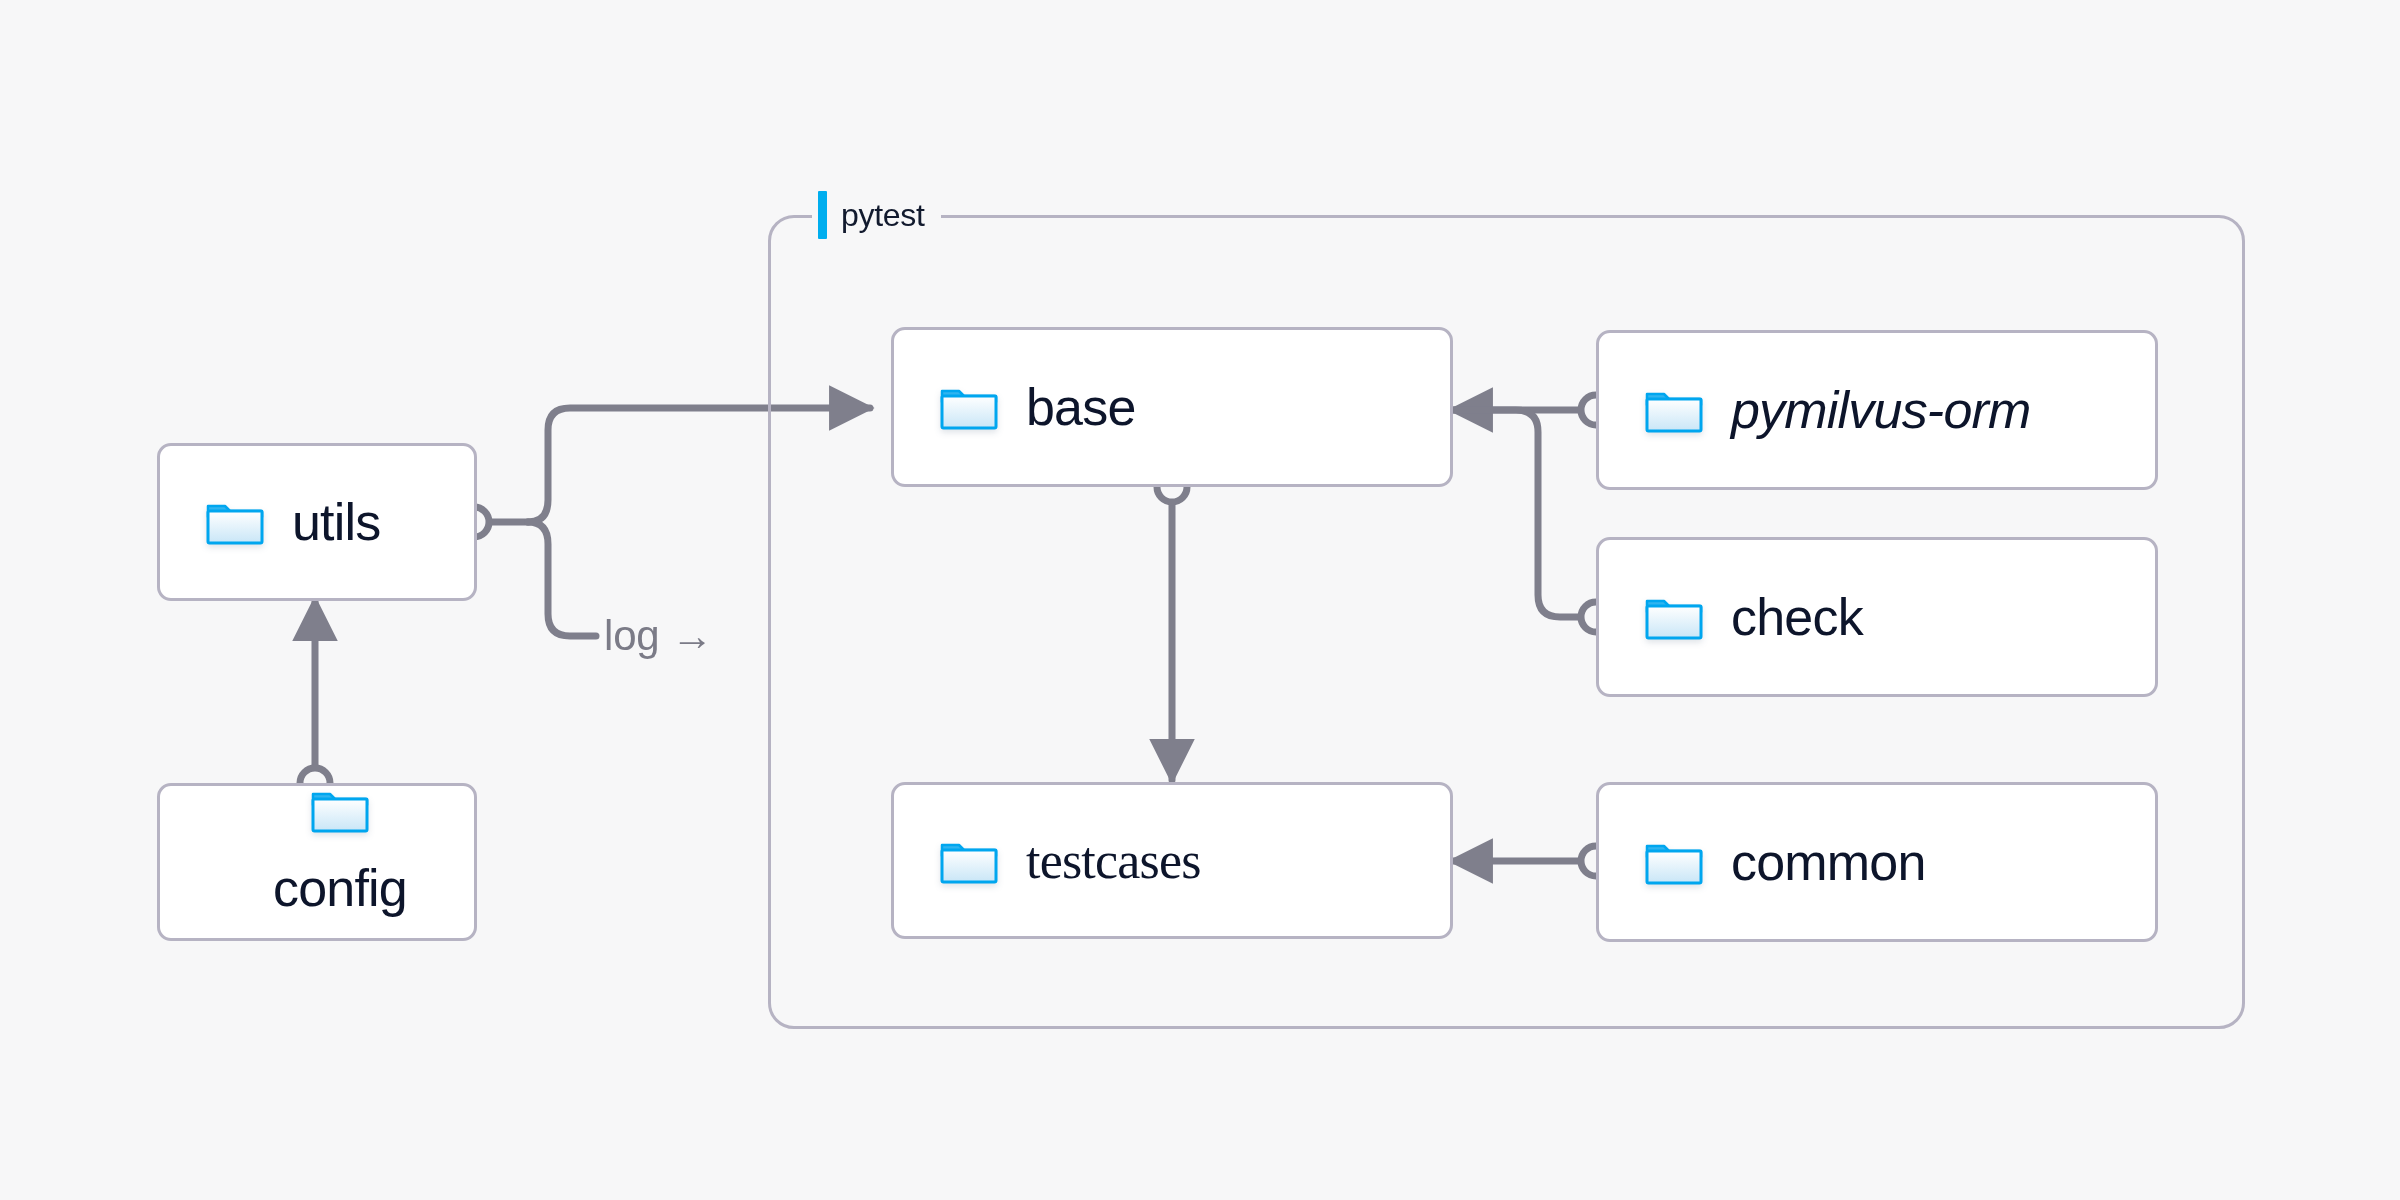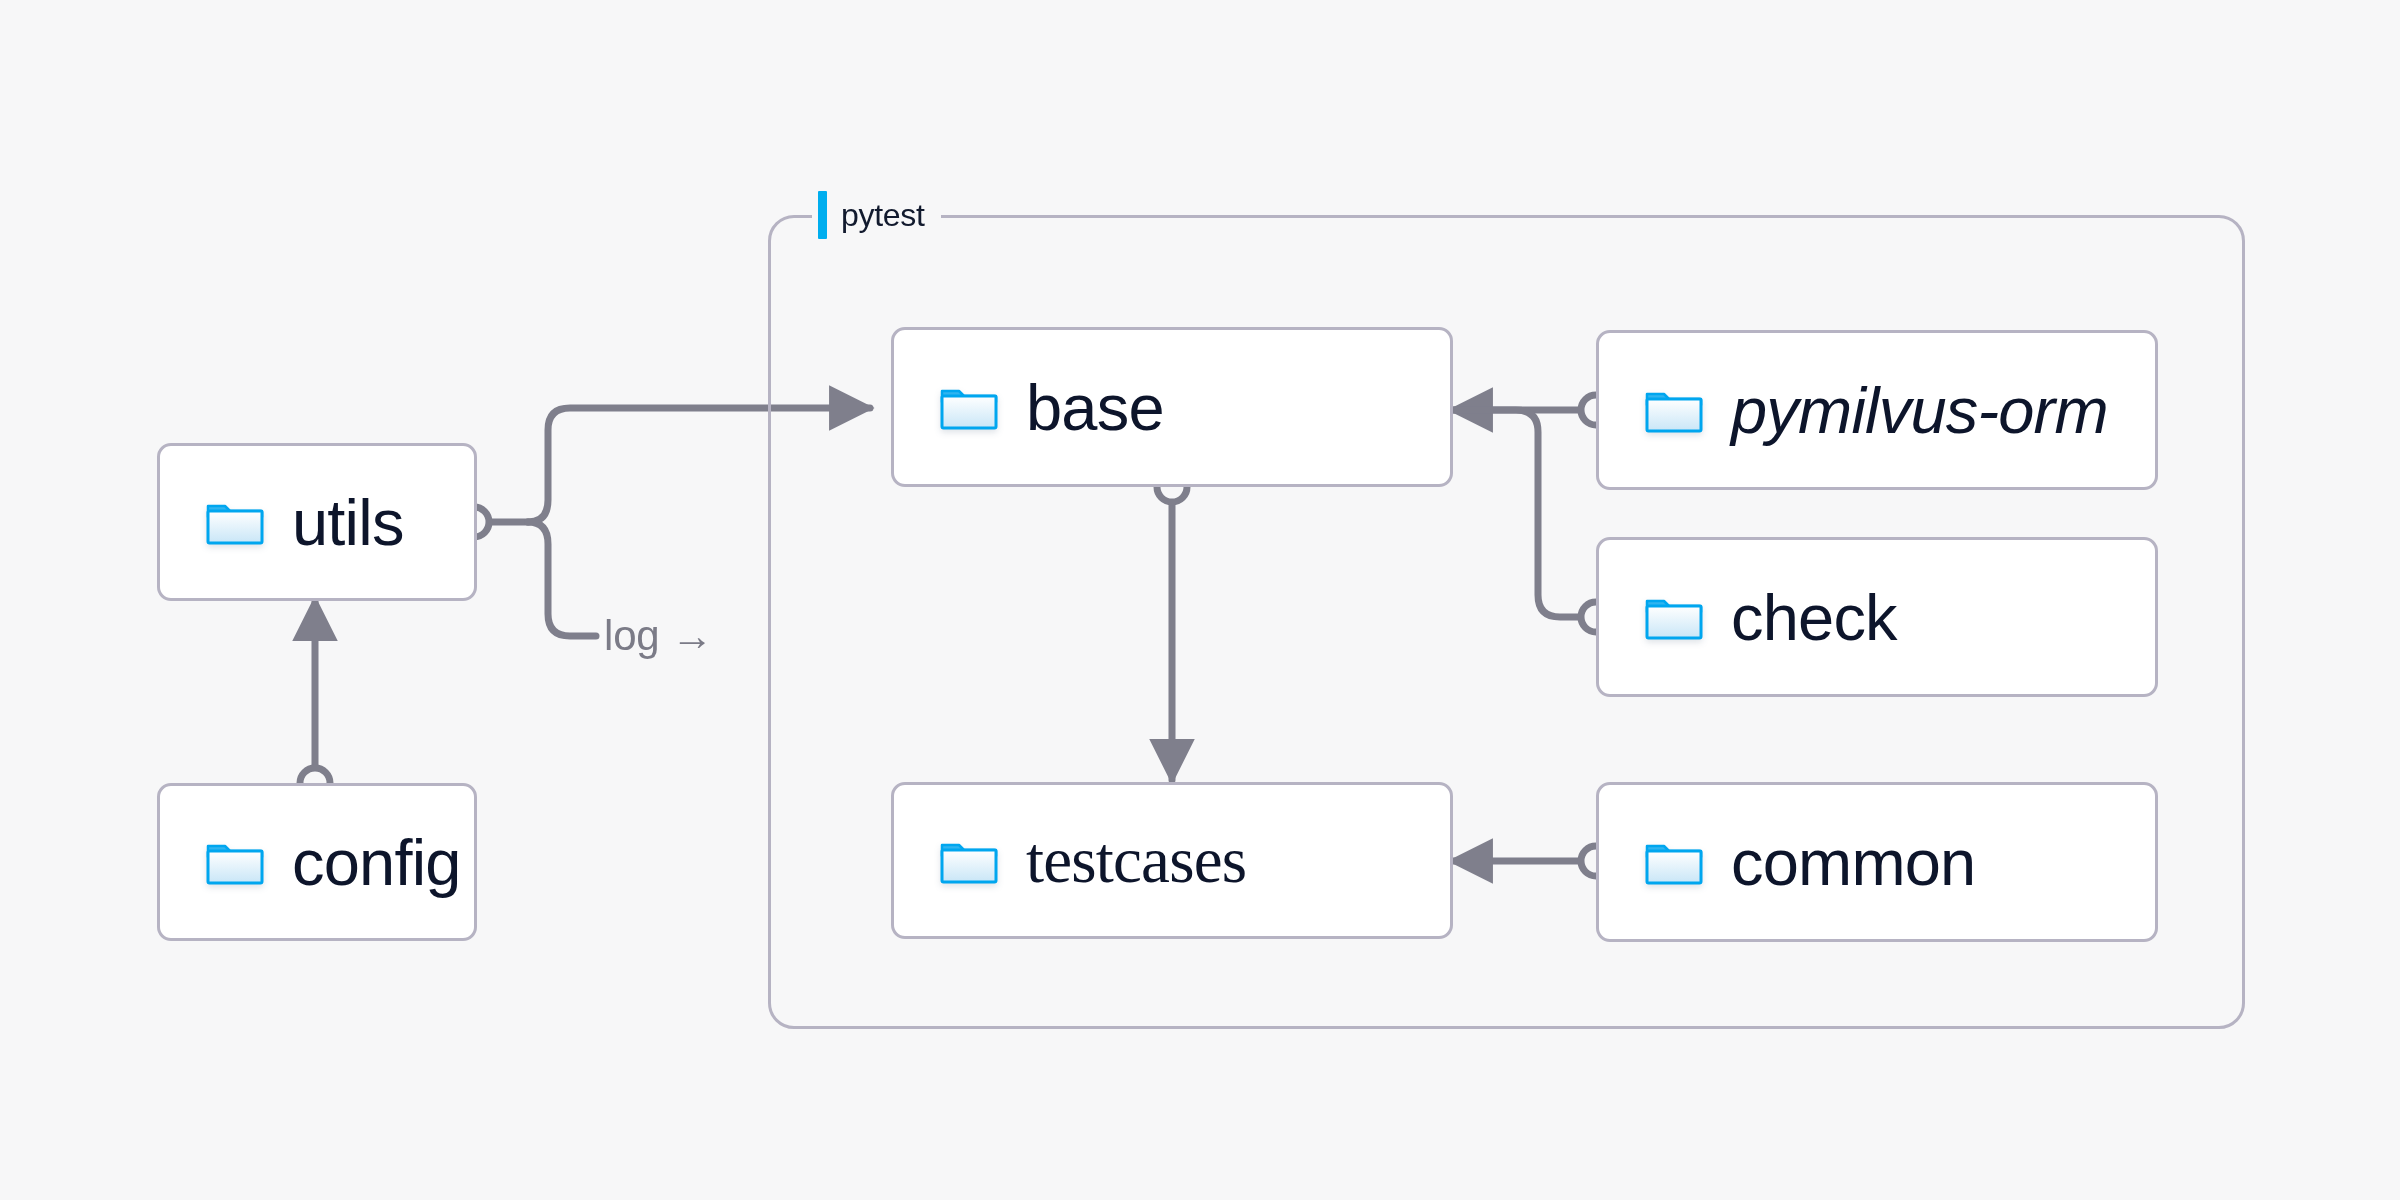--- a/index.html
+++ b/index.html
@@ -67,21 +67,21 @@
     box-sizing: border-box;
     background: #ffffff;
     border: 3px solid #b6b3c3;
     border-radius: 14px;
     display: flex;
     align-items: center;
     padding-left: 46px;
     gap: 28px;
   }
   .node .label {
-    font-size: 65px;
+    font-size: 52px;
     color: #0d152b;
     letter-spacing: -0.8px;
     white-space: nowrap;
     line-height: 1;
   }
 
   
   .folder {
     flex: 0 0 auto;
     width: 58px;
@@ -157,21 +157,21 @@
             <stop offset="1" stop-color="#c9e6f7"></stop>
           </linearGradient>
         </defs>
         <path d="M2 8 h17 l5 5 h32 v6 H2 Z" fill="#2fb4f0" stroke="#00a6ef" stroke-width="2.5" stroke-linejoin="round"></path>
         <rect x="2" y="13" width="54" height="32" rx="1.5" fill="url(#fg1)" stroke="#00a6ef" stroke-width="3"></rect>
       </svg>
     </span>
     <span class="label">utils</span>
   </div>
 
-  <div class="node" style="left:157px; top:783px; width:320px; height:158px;">
+  <div class="node" style="left:157px; top:783px; width:320px; height:158px;flex-direction:column;">
     <span class="folder">
       <svg viewBox="0 0 58 48" xmlns="http://www.w3.org/2000/svg">
         <defs>
           <linearGradient id="fg2" x1="0" y1="0" x2="0" y2="1">
             <stop offset="0" stop-color="#ffffff"></stop>
             <stop offset="1" stop-color="#c9e6f7"></stop>
           </linearGradient>
         </defs>
         <path d="M2 8 h17 l5 5 h32 v6 H2 Z" fill="#2fb4f0" stroke="#00a6ef" stroke-width="2.5" stroke-linejoin="round"></path>
         <rect x="2" y="13" width="54" height="32" rx="1.5" fill="url(#fg2)" stroke="#00a6ef" stroke-width="3"></rect>

